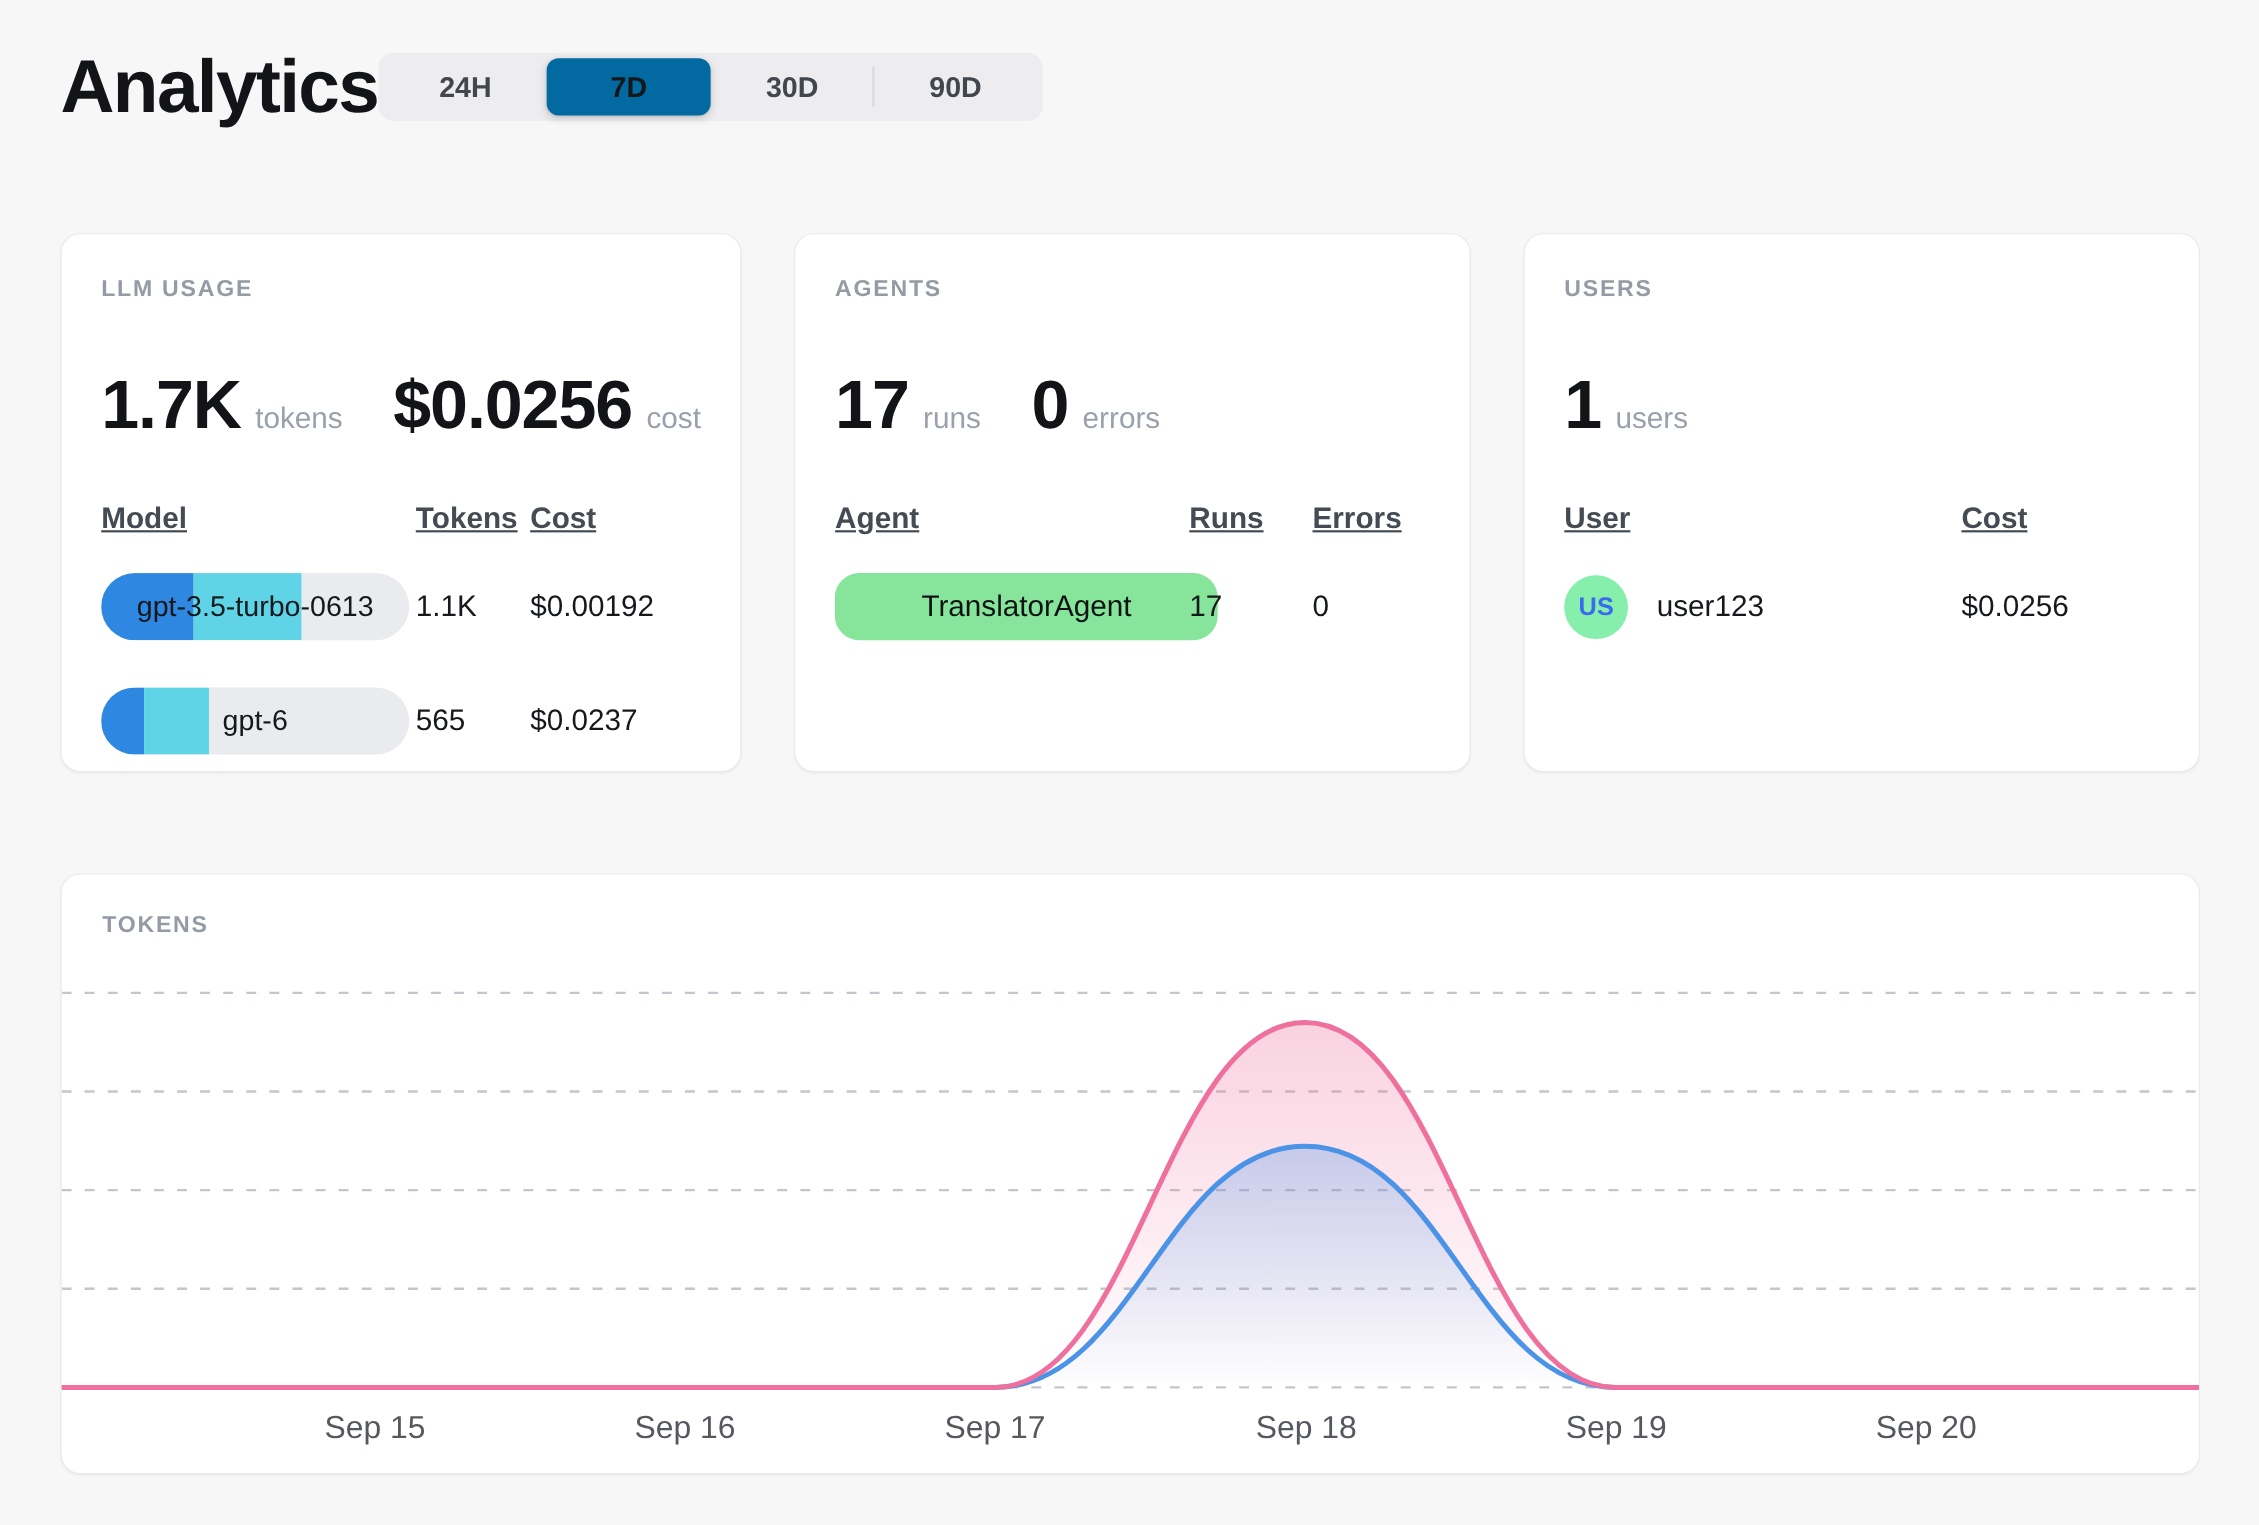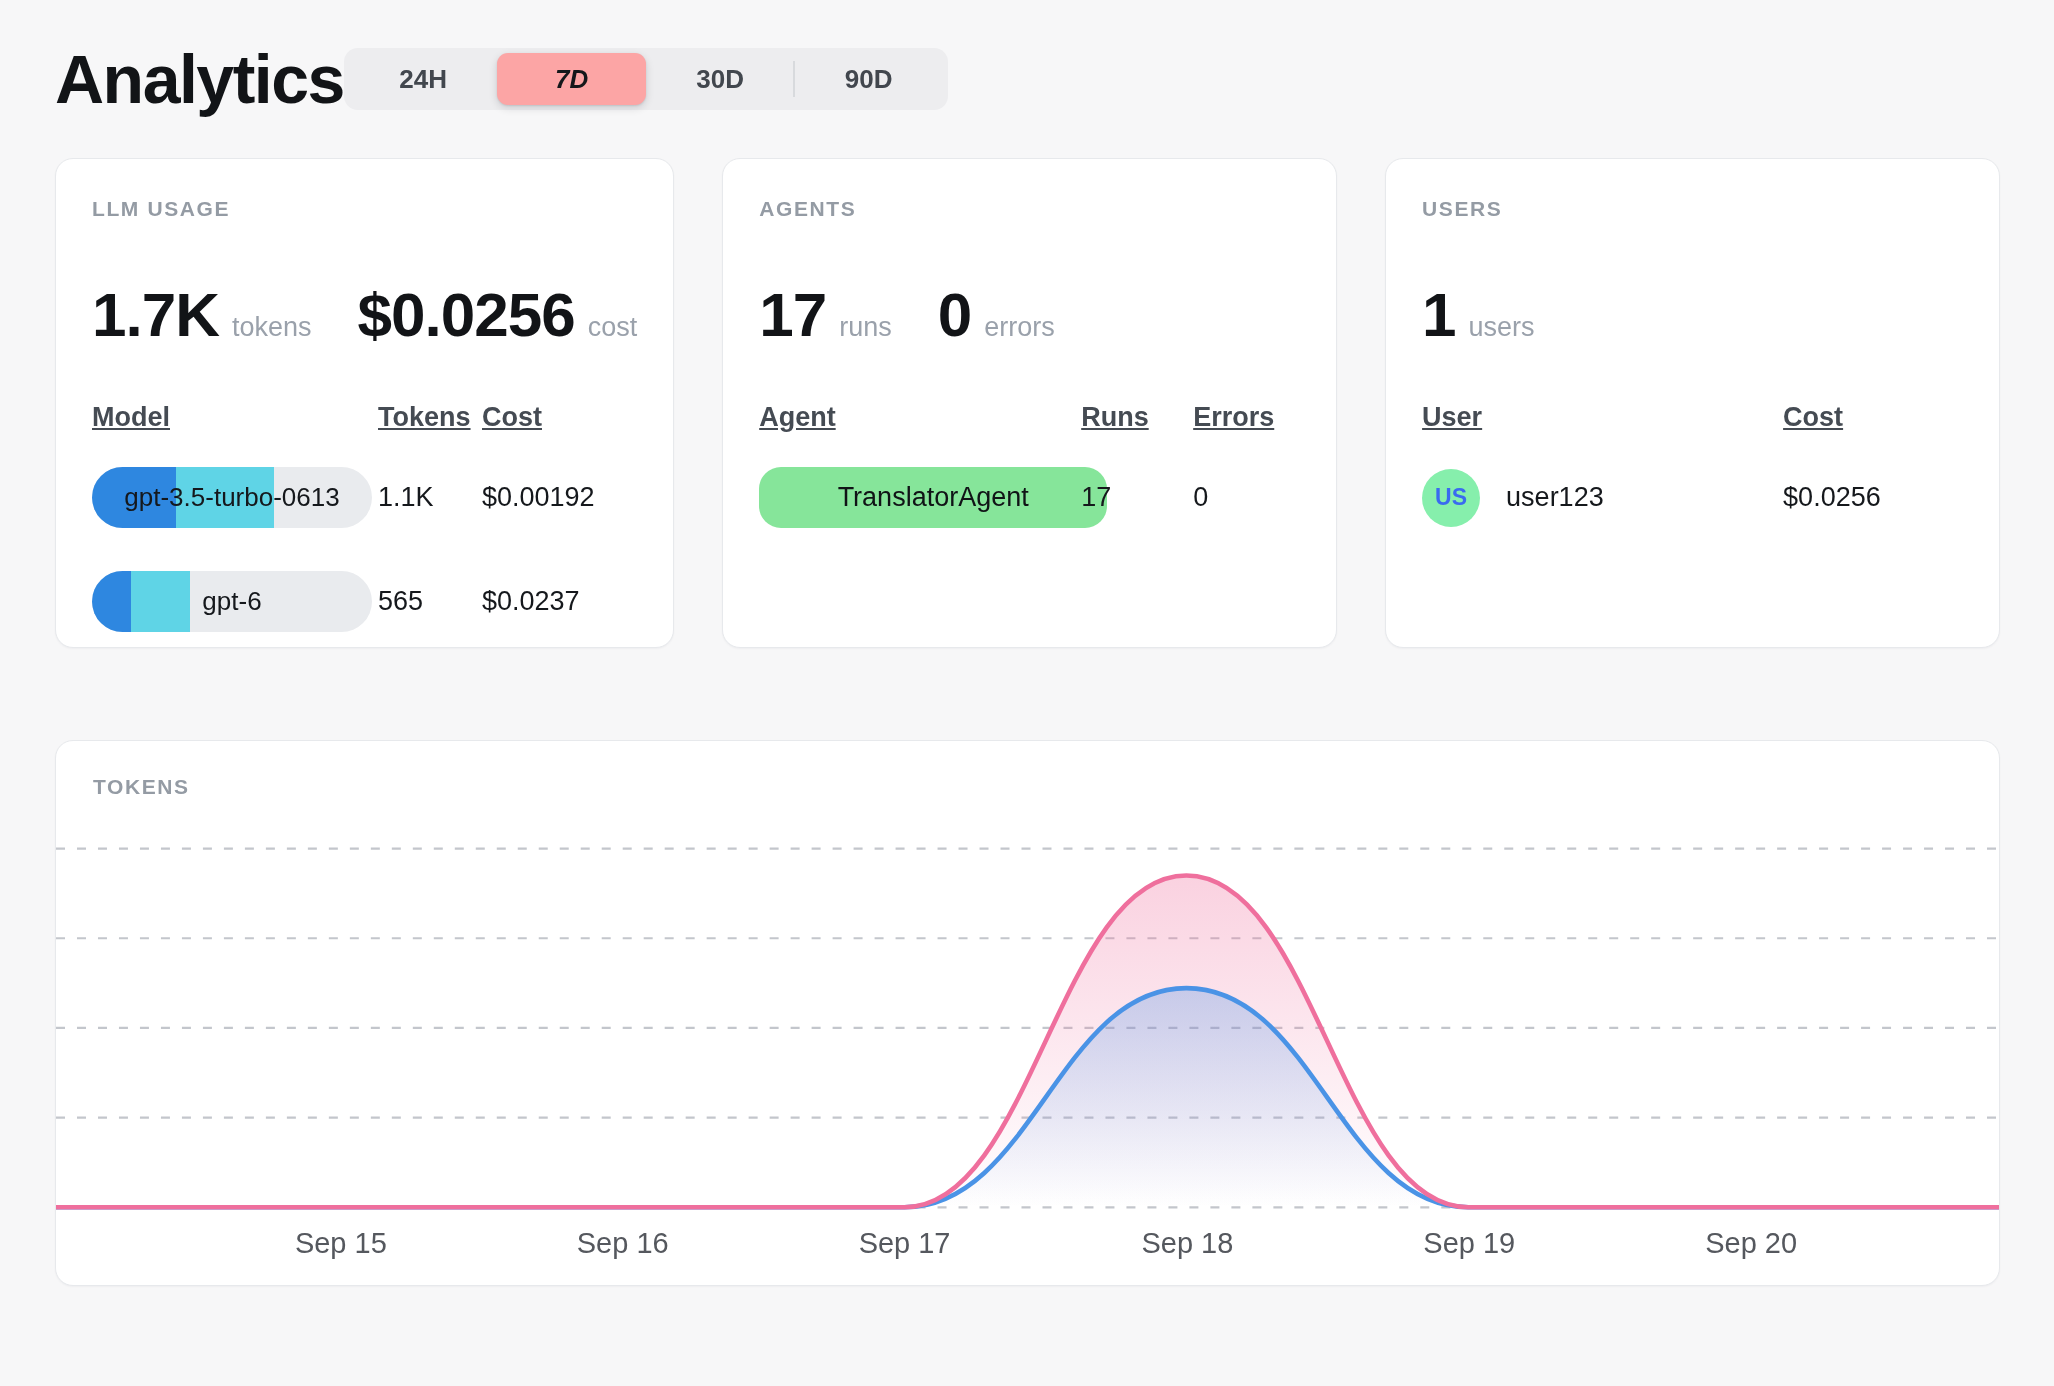--- a/index.html
+++ b/index.html
@@ -4,25 +4,25 @@
 <style>
   html,body{margin:0;padding:0;background:#f7f7f8;}
   body{width:2054px;height:1386px;overflow:hidden;font-family:"Liberation Sans",sans-serif;color:#15181c;-webkit-font-smoothing:antialiased;}
   .page{padding:40px 54px 0 55px;}
 
   
   .topbar{display:flex;justify-content:flex-start;align-items:center;}
   .topbar h1{margin:0;font-size:68px;font-weight:700;letter-spacing:-1.5px;color:#121417;}
   .range-switcher{display:flex;width:604px;height:62px;box-sizing:border-box;background:#ededef;border-radius:14px;padding:5px;}
   .range-btn{flex:1;display:flex;align-items:center;justify-content:center;font-size:26px;font-weight:600;color:#42474e;border-radius:11px;position:relative;cursor:pointer;}
-  .range-btn.selected{background:#fca5a5;box-shadow:0 3px 9px rgba(10,15,25,.14),0 1px 2px rgba(10,15,25,.10);color:#15171a;font-weight:700;font-style:italic;}
+  .range-btn.selected{background:#0369a1;box-shadow:0 3px 9px rgba(10,15,25,.14),0 1px 2px rgba(10,15,25,.10);color:#15171a;font-weight:700;}
   .range-btn.divided::before{content:"";position:absolute;left:-1px;top:16%;height:68%;width:2px;background:#d8dadd;}
 
   
-  .cards{display:grid;grid-template-columns:repeat(3,1fr);gap:48px;margin-top:40px;}
+  .cards{display:grid;grid-template-columns:repeat(3,1fr);gap:48px;margin-top:94px;}
   .card{background:#ffffff;border:1px solid #e7e9ec;border-radius:18px;box-sizing:border-box;box-shadow:0 1px 2px rgba(16,24,40,.04);}
   .stat-card{height:490px;padding:38px 36px;}
   .card-label{font-size:21px;font-weight:700;letter-spacing:1.6px;color:#949ba4;}
   .stats{display:flex;align-items:baseline;margin-top:58px;}
   .stat{display:flex;align-items:baseline;}
   .stat + .stat{margin-left:46px;}
   .stat-number{font-size:62px;font-weight:800;letter-spacing:-1px;color:#121417;}
   .stat-unit{font-size:27px;color:#9aa1ab;margin-left:13px;}
 
   .grid{display:grid;align-items:center;}

